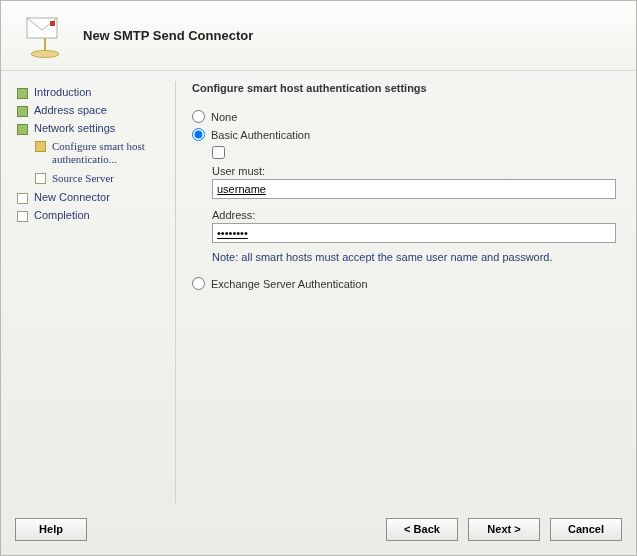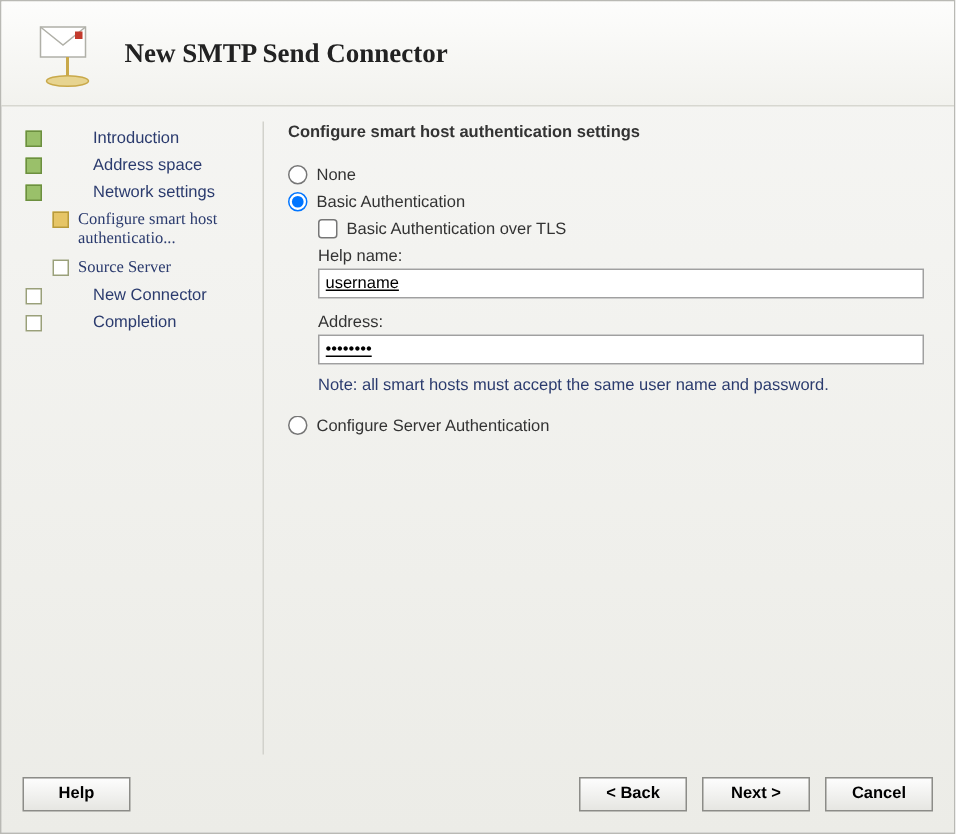--- a/index.html
+++ b/index.html
@@ -22,32 +22,31 @@
     display:flex; align-items:center;
     padding:0 20px;
     background: linear-gradient(to bottom, #fdfdfc, #f2f2ee);
     border-bottom:1px solid #d7d7d0;
   }
   .header-icon {
     width:48px; height:48px; margin-right:14px;
     display:flex; align-items:center; justify-content:center;
     position:relative;
   }
-  .header-title { font-size:18px; font-weight:bold; color:#222;font-family:Liberation Serif, serif; }
+  .header-title { font-size:13px; font-weight:bold; color:#222; }
   .body {
     flex:1; display:flex;
     padding:10px 14px 0 14px;
     min-height:0;
   }
   .sidebar { width:160px; padding-top:2px; }
   .side-item {
-    display:flex; align-items:flex-start;
+    display:flex; align-items:center;
     padding:3px 2px; color:#2b3b6e;
     white-space:nowrap;
-    gap:28px;
   }
   .side-sub {
     margin-left:18px; padding:3px 2px;
     display:flex; align-items:flex-start;
     color:#2b3b6e;
     font-family:Liberation Serif, serif;
   }
   .side-sub .lbl { white-space:normal; width:120px; line-height:13px; }
   .sq {
     width:11px; height:11px; margin-right:6px; flex:0 0 11px;
@@ -151,35 +150,34 @@
       </label>
 
       <label class="radio-row">
         <input type="radio" name="auth" checked="" style="">
         <span>Basic Authentication</span>
       </label>
 
       <div class="indent">
         <label class="check-row">
           <input type="checkbox" style="">
-          <span>Basic Authentication over TLS</span>
         </label>
 
-        <span class="field-label">Help name:</span>
+        <span class="field-label">User must:</span>
         <input class="text-input" type="text" value="username" style="">
 
         <span class="field-label" style="margin-top:10px;">Address:</span>
         <input class="text-input" type="text" value="••••••••" style="">
 
         <div class="note">Note: all smart hosts must accept the same user name and password.</div>
       </div>
 
       <label class="radio-row">
         <input type="radio" name="auth" style="">
-        <span>Configure Server Authentication</span>
+        <span>Exchange Server Authentication</span>
       </label>
 
     </div>
   </div>
 
   <div class="footer">
     <button class="btn">Help</button>
     <div class="spacer"></div>
     <button class="btn">&lt; Back</button>
     <button class="btn">Next &gt;</button>

